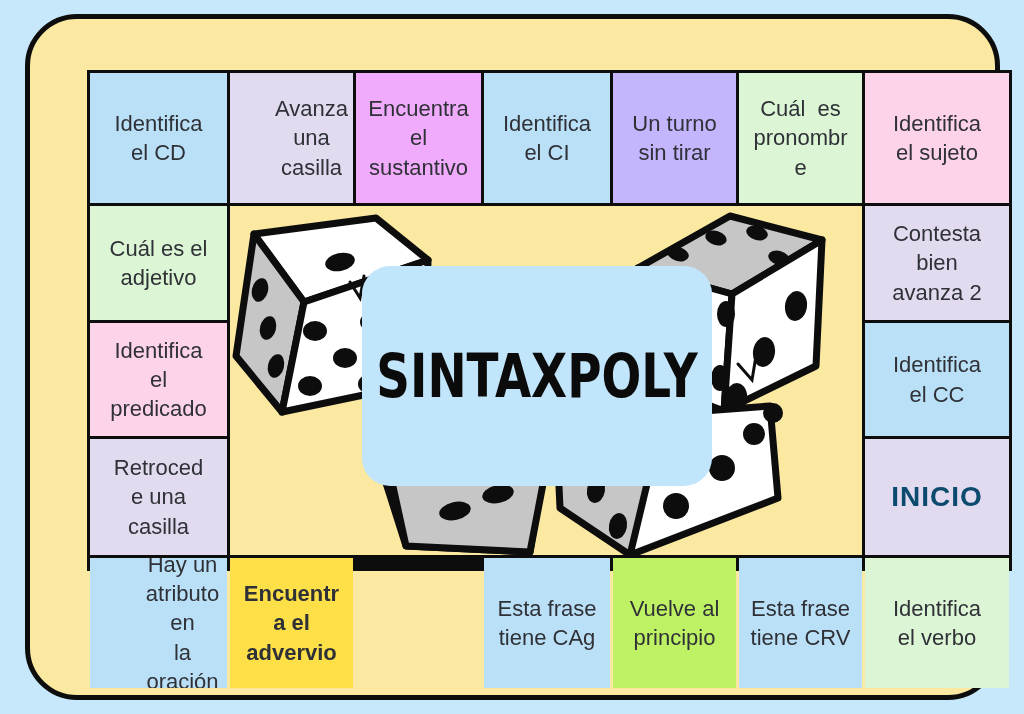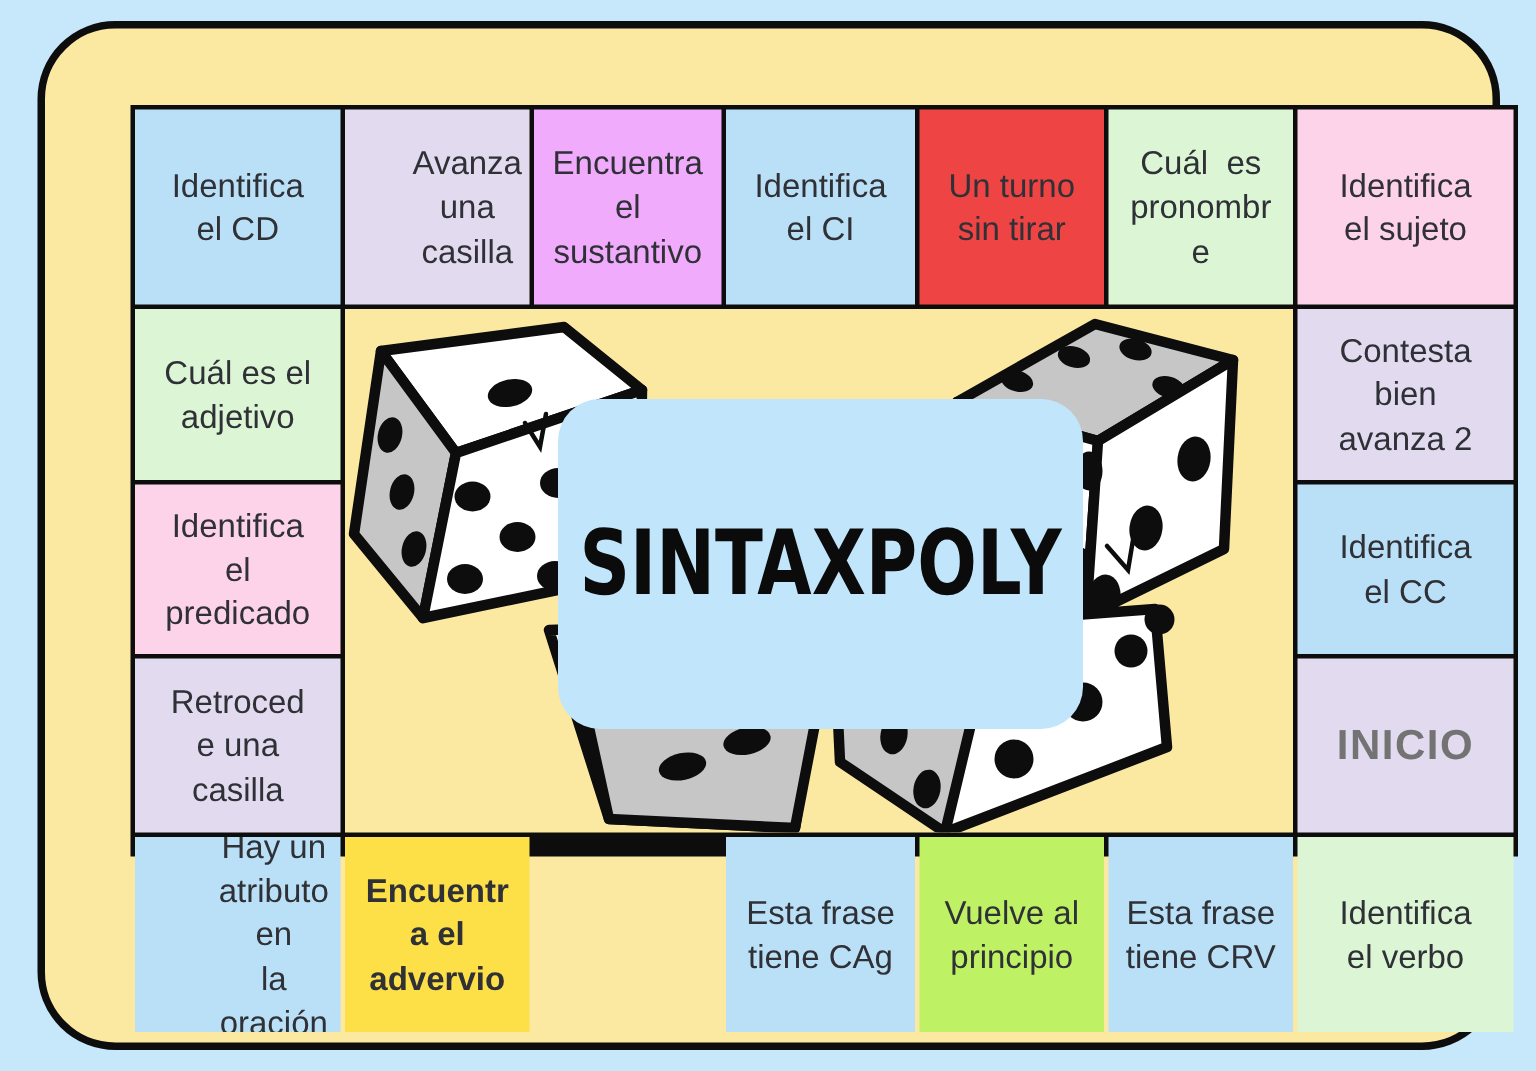--- a/index.html
+++ b/index.html
@@ -6,24 +6,24 @@
   body{font-family:"Liberation Sans","DejaVu Sans",sans-serif;}
   .page{position:relative;width:1024px;height:714px;background:var(--page_bg,#c7e7fa);overflow:hidden;}
   .board{position:absolute;left:25px;top:14px;width:975px;height:686px;box-sizing:border-box;
          background:var(--board_bg,#fbe9a2);border:5px solid var(--line,#0d0d0d);border-radius:52px;}
   .grid{position:absolute;left:57px;top:51px;width:925px;height:501px;box-sizing:border-box;
         display:grid;background:var(--line,#0d0d0d);padding:3px;gap:3px;
         grid-template-columns:137px 123px 125px 126px 123px 123px 144px;
         grid-template-rows:130px 114px 113px 116px 130px;}
   .cell{display:flex;align-items:center;justify-content:center;text-align:center;overflow:hidden;}
   .cell-text{white-space:pre-wrap;font-size:22px;line-height:1.32;color:var(--text,#2f3137);}
-  .bold-cell .cell-text{font-weight:bold;font-size:28px;letter-spacing:1px;color:#737373;}
+  .bold-cell .cell-text{font-weight:bold;font-size:28px;letter-spacing:1px;color:#0c4a6e;}
   .center{position:relative;background:var(--board_bg,#fbe9a2);overflow:hidden;}
   .dice{position:absolute;inset:0;width:100%;height:100%;}
-  .panel{position:absolute;left:142px;top:60px;width:350px;height:220px;border-radius:28px;
+  .panel{position:absolute;left:132px;top:60px;width:350px;height:220px;border-radius:28px;
          background:var(--panel_blue,#c1e5fb);display:flex;align-items:center;justify-content:center;}
   .title{font-family:"DejaVu Sans","Liberation Sans",sans-serif;font-weight:800;font-size:60px;
          color:#0b0b0b;transform:scaleX(0.78);letter-spacing:0px;white-space:nowrap;}
   .die-face{stroke:var(--line,#0d0d0d);stroke-width:7;stroke-linejoin:round;}
   .die-dot{fill:var(--line,#0d0d0d);}
   .die-scratch{fill:none;stroke:var(--line,#0d0d0d);stroke-width:3;stroke-linecap:round;}
 </style>
 </head>
 <body>
 
@@ -42,21 +42,21 @@
         </div>
       <div class="cell" style="grid-area: 1 / 3; background: #f0abfc;">
           <span class="cell-text">Encuentra
 el
 sustantivo</span>
         </div>
       <div class="cell" style="grid-area: 1 / 4; background: rgb(186, 224, 247);">
           <span class="cell-text">Identifica
 el CI</span>
         </div>
-      <div class="cell" style="grid-area: 1 / 5; background: #ef4444;">
+      <div class="cell" style="grid-area: 1 / 5; background: #c4b5fd;">
           <span class="cell-text">Un turno
 sin tirar</span>
         </div>
       <div class="cell" style="grid-area: 1 / 6; background: rgb(220, 246, 213);">
           <span class="cell-text">Cuál  es
 pronombr
 e</span>
         </div>
       <div class="cell" style="grid-area: 1 / 7; background: rgb(253, 211, 233);">
           <span class="cell-text">Identifica

